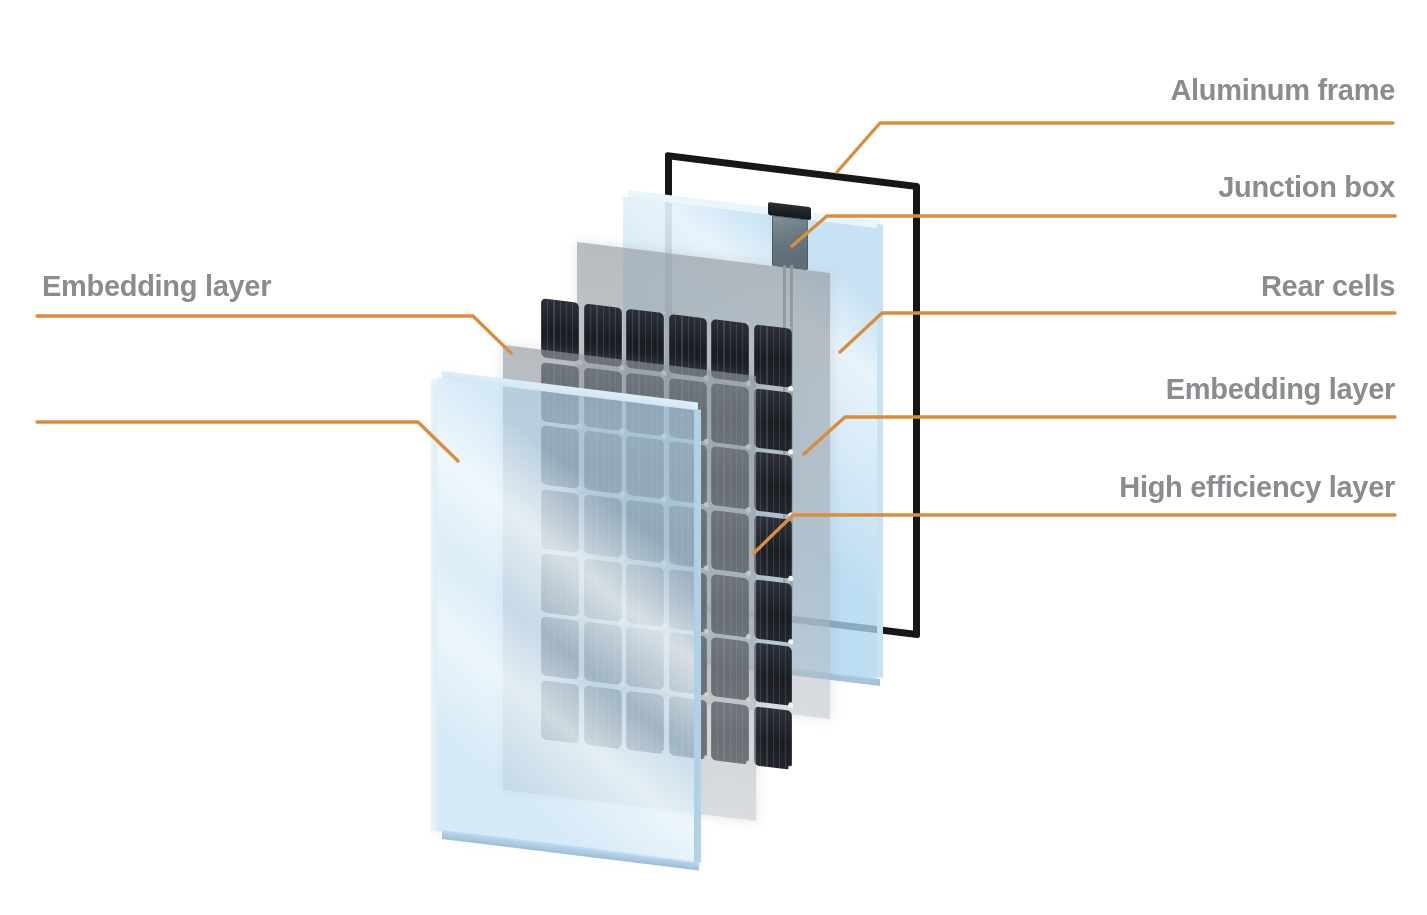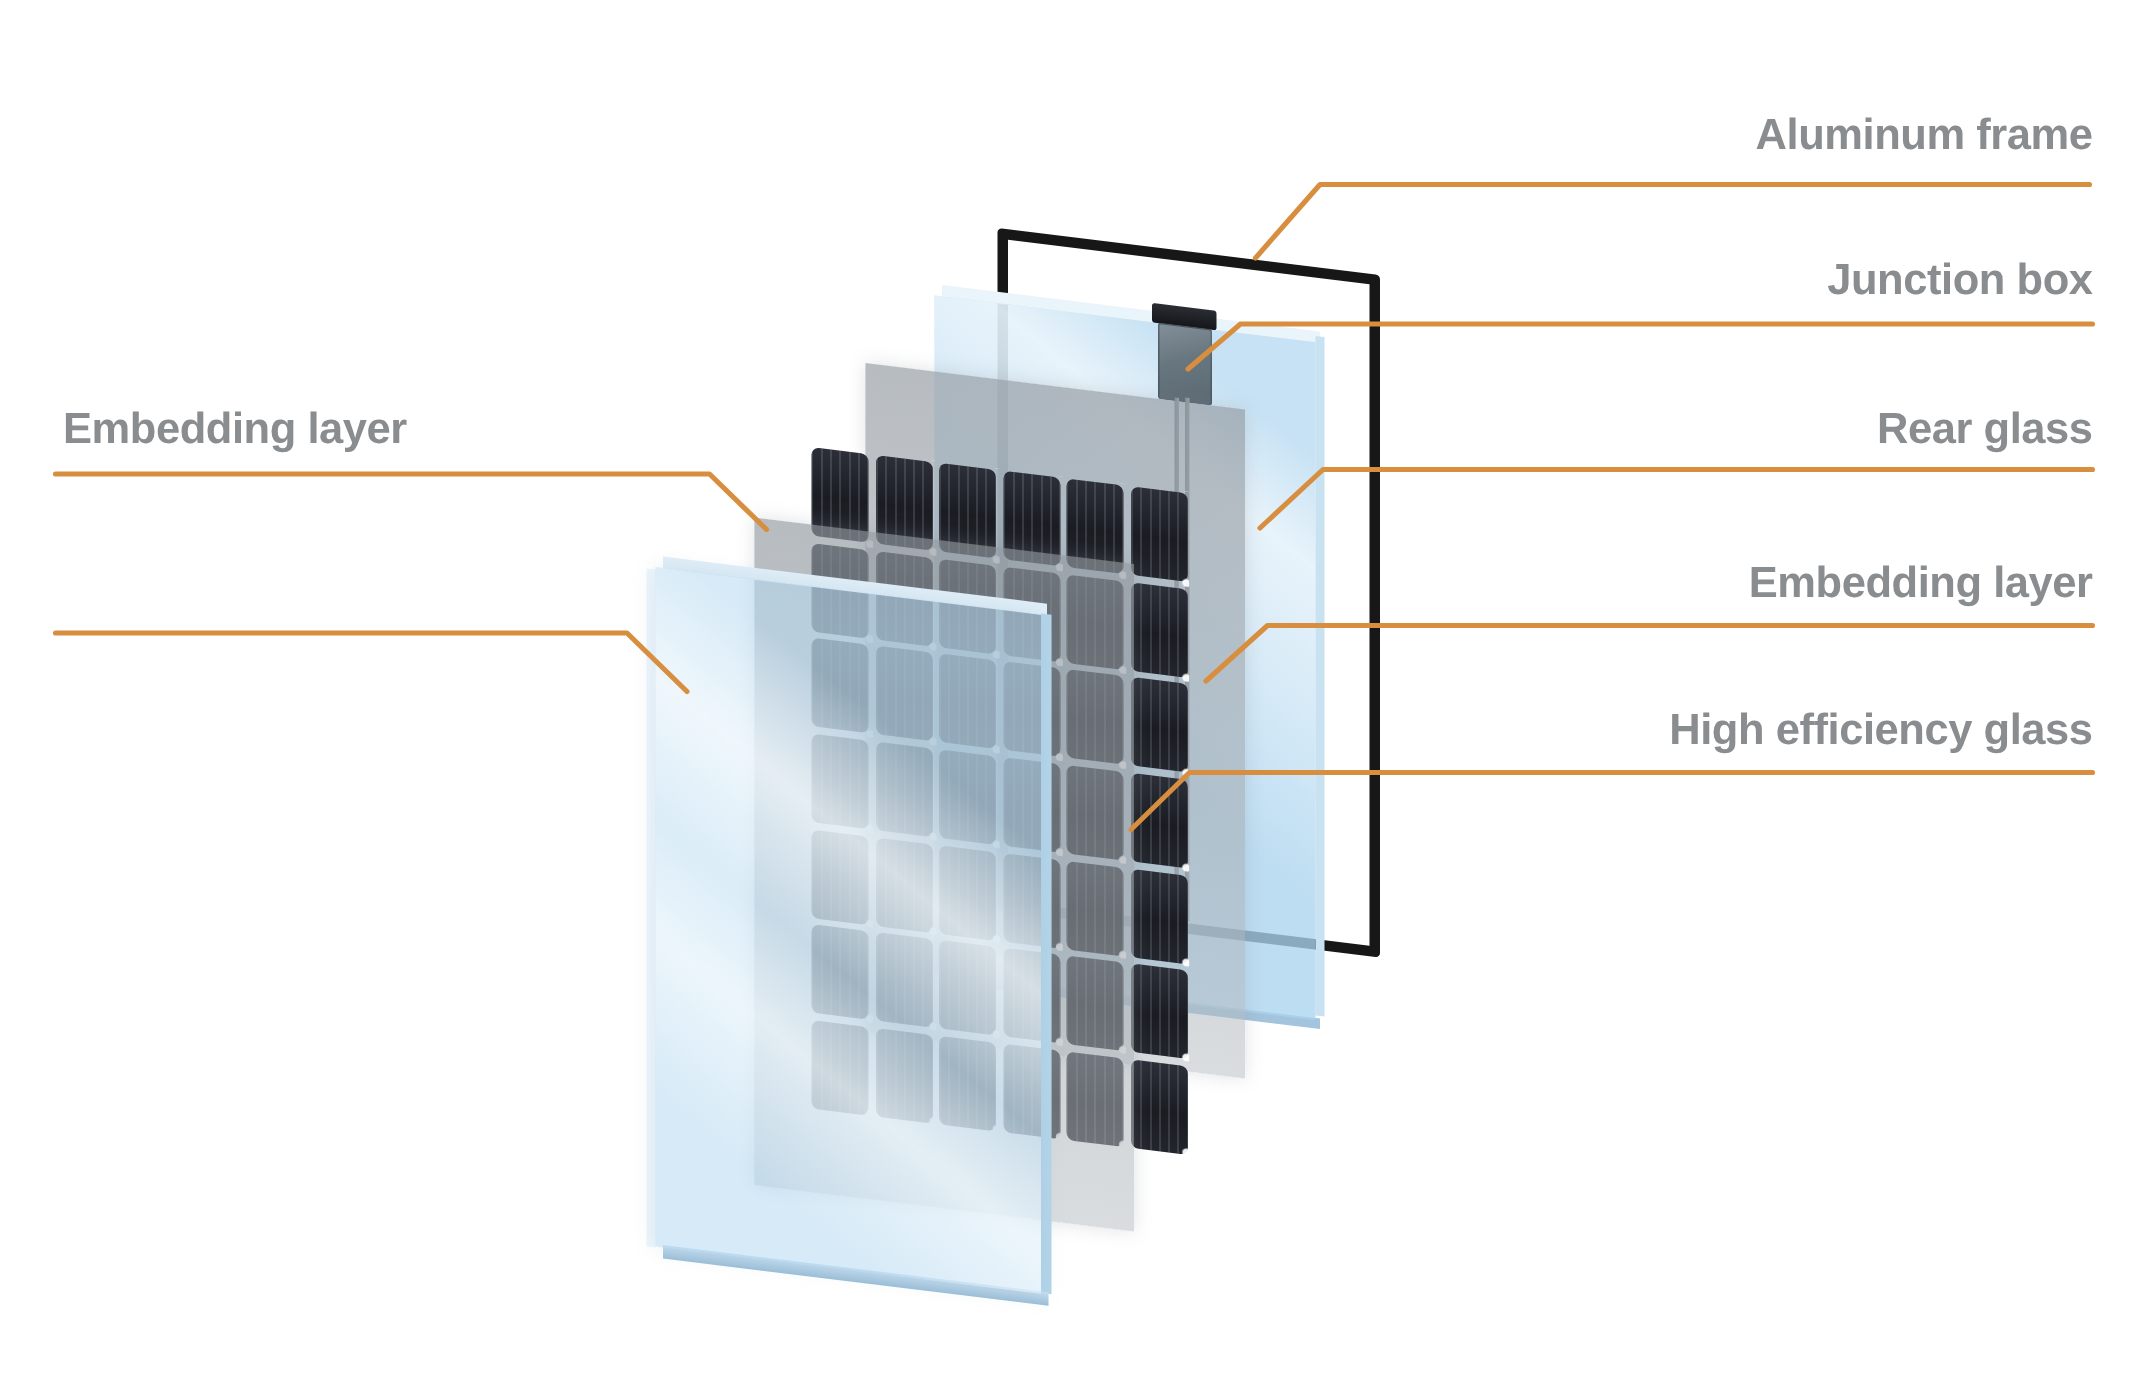--- a/index.html
+++ b/index.html
@@ -171,17 +171,17 @@
     <polyline class="lead" points="1395,216 827,216 792,246"></polyline>
     <polyline class="lead" points="1395,313 882,313 840,352"></polyline>
     <polyline class="lead" points="1395,417 845,417 804,454"></polyline>
     <polyline class="lead" points="1395,515 793,515 754,553"></polyline>
     <polyline class="lead" points="37,316 473,316 511,353"></polyline>
     <polyline class="lead" points="37,422 418,422 458,461"></polyline>
   </svg>
 
   <div class="lbl right" style="top:172px">Junction box</div>
   <div class="lbl right" style="top:75px">Aluminum frame</div>
-  <div class="lbl right" style="top:271px">Rear glass</div>
+  <div class="lbl right" style="top:271px">Rear cells</div>
   <div class="lbl right" style="top:374px">Embedding layer</div>
-  <div class="lbl right" style="top:472px">High efficiency glass</div>
+  <div class="lbl right" style="top:472px">High efficiency layer</div>
   <div class="lbl left" style="top:271px">Embedding layer</div>
 </div>
 
 </body></html>

